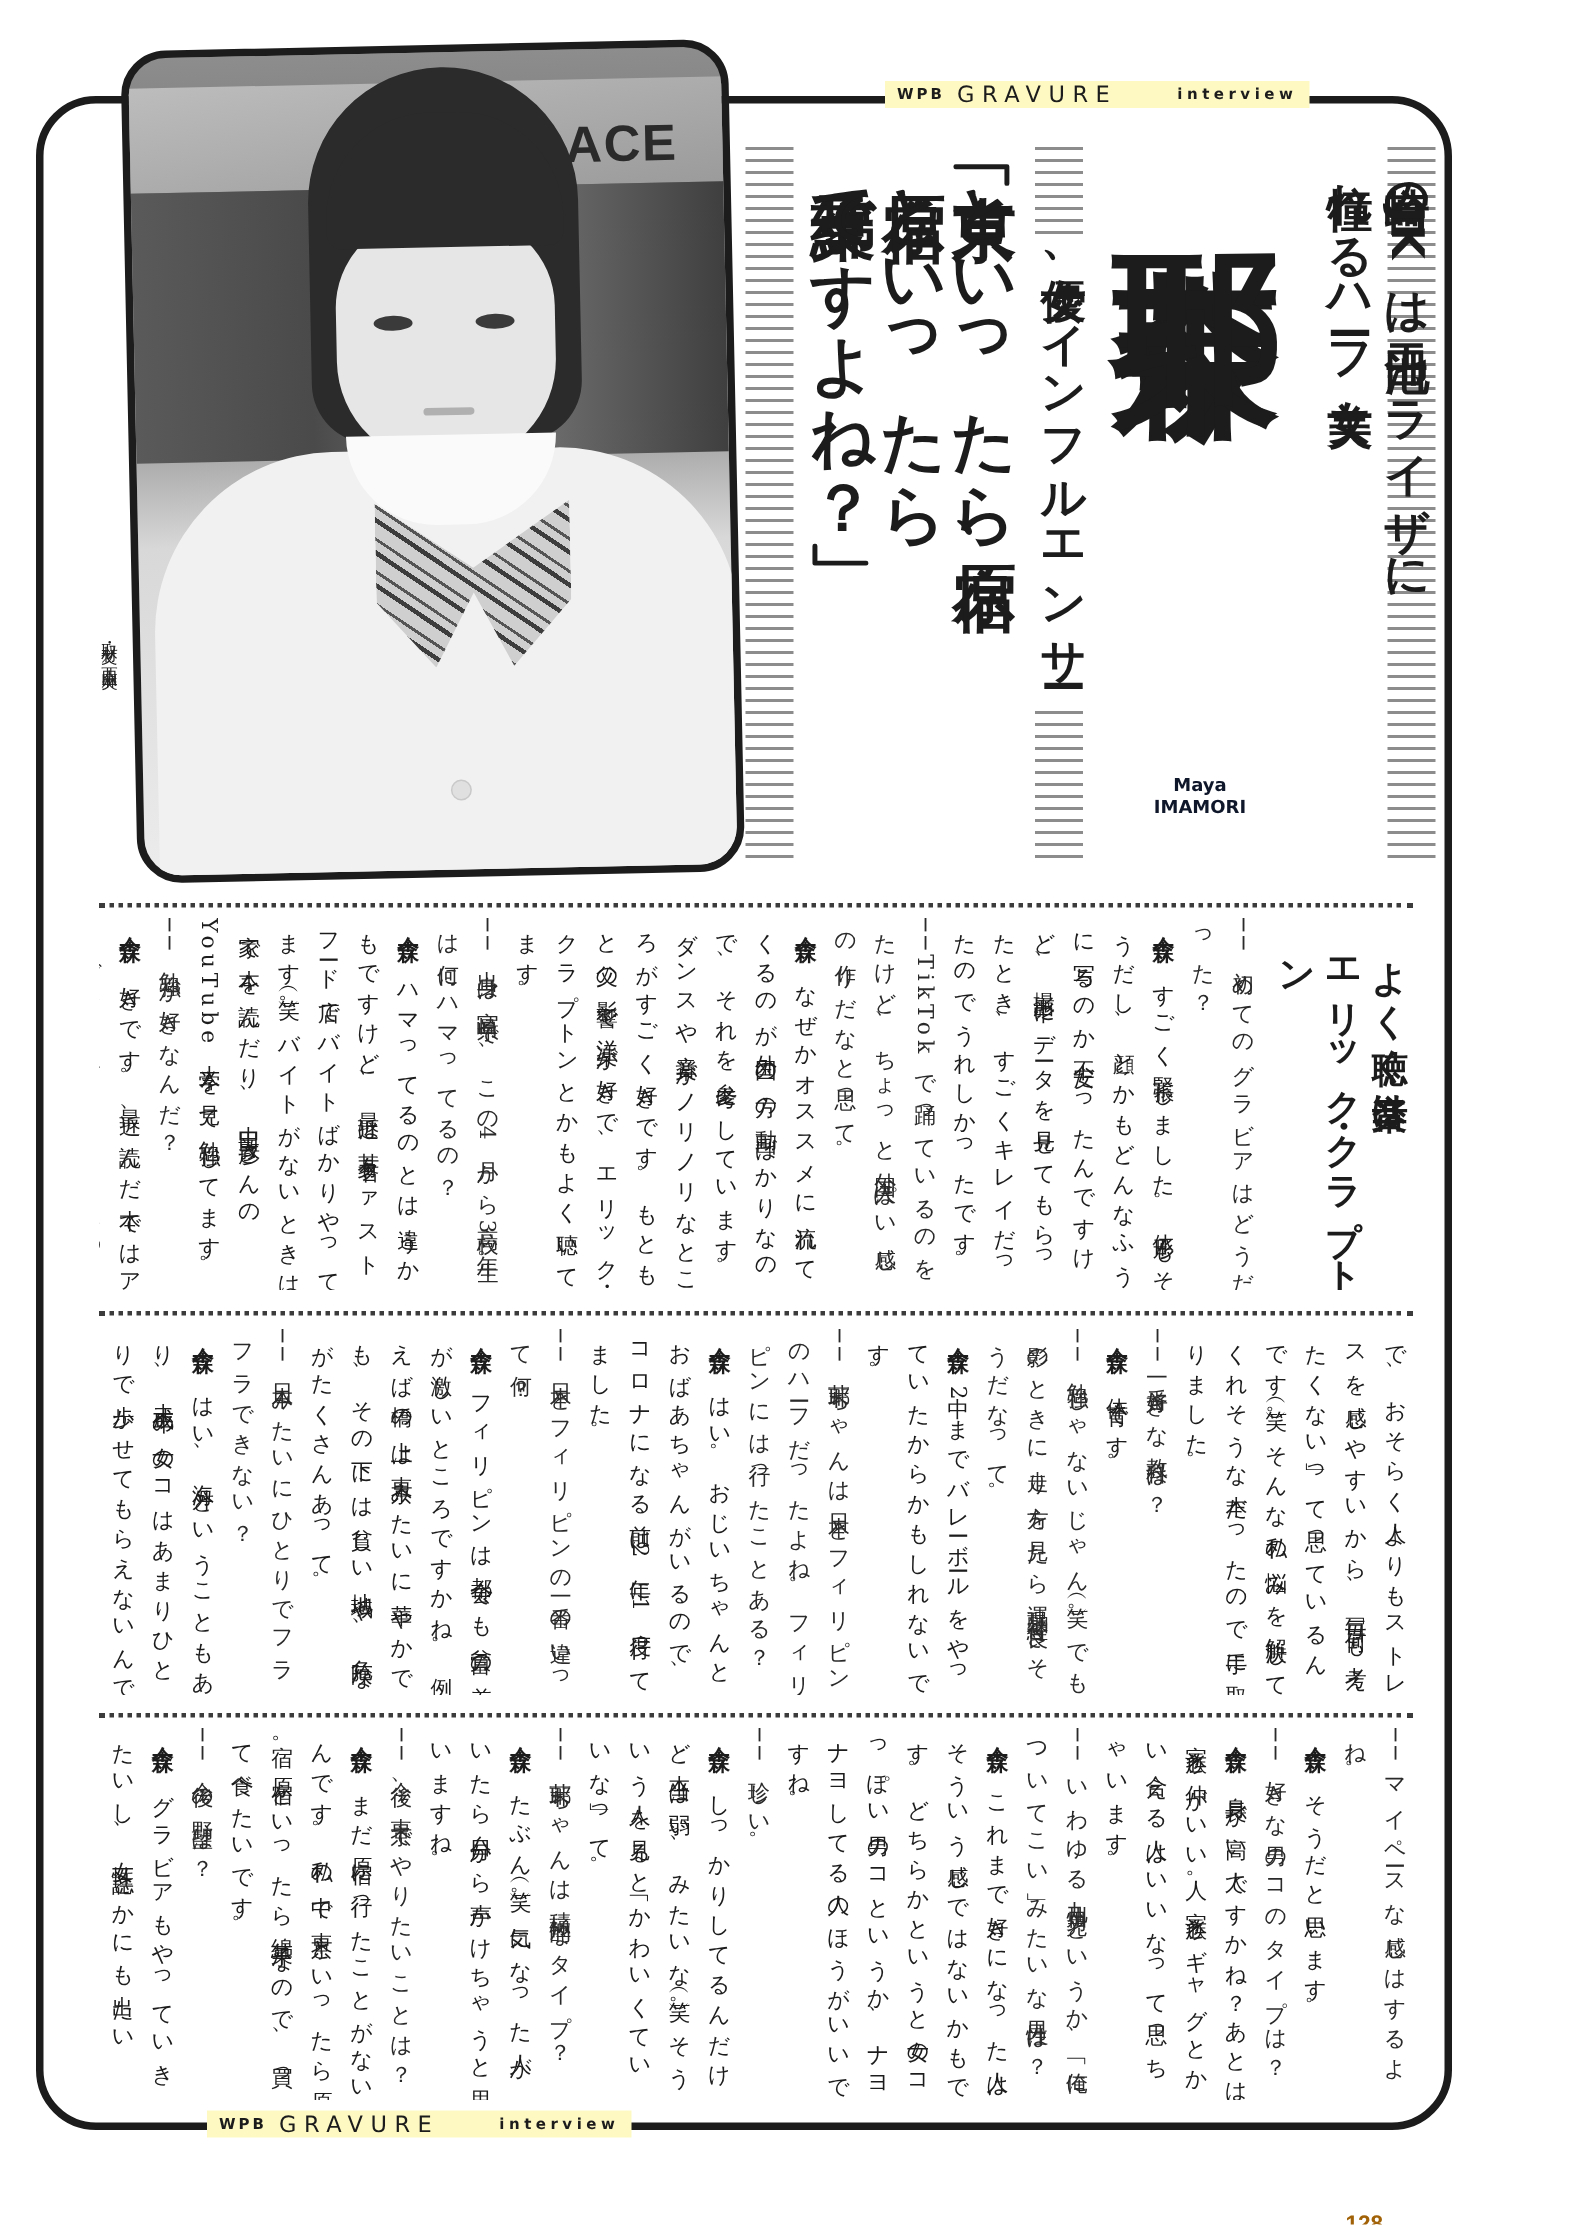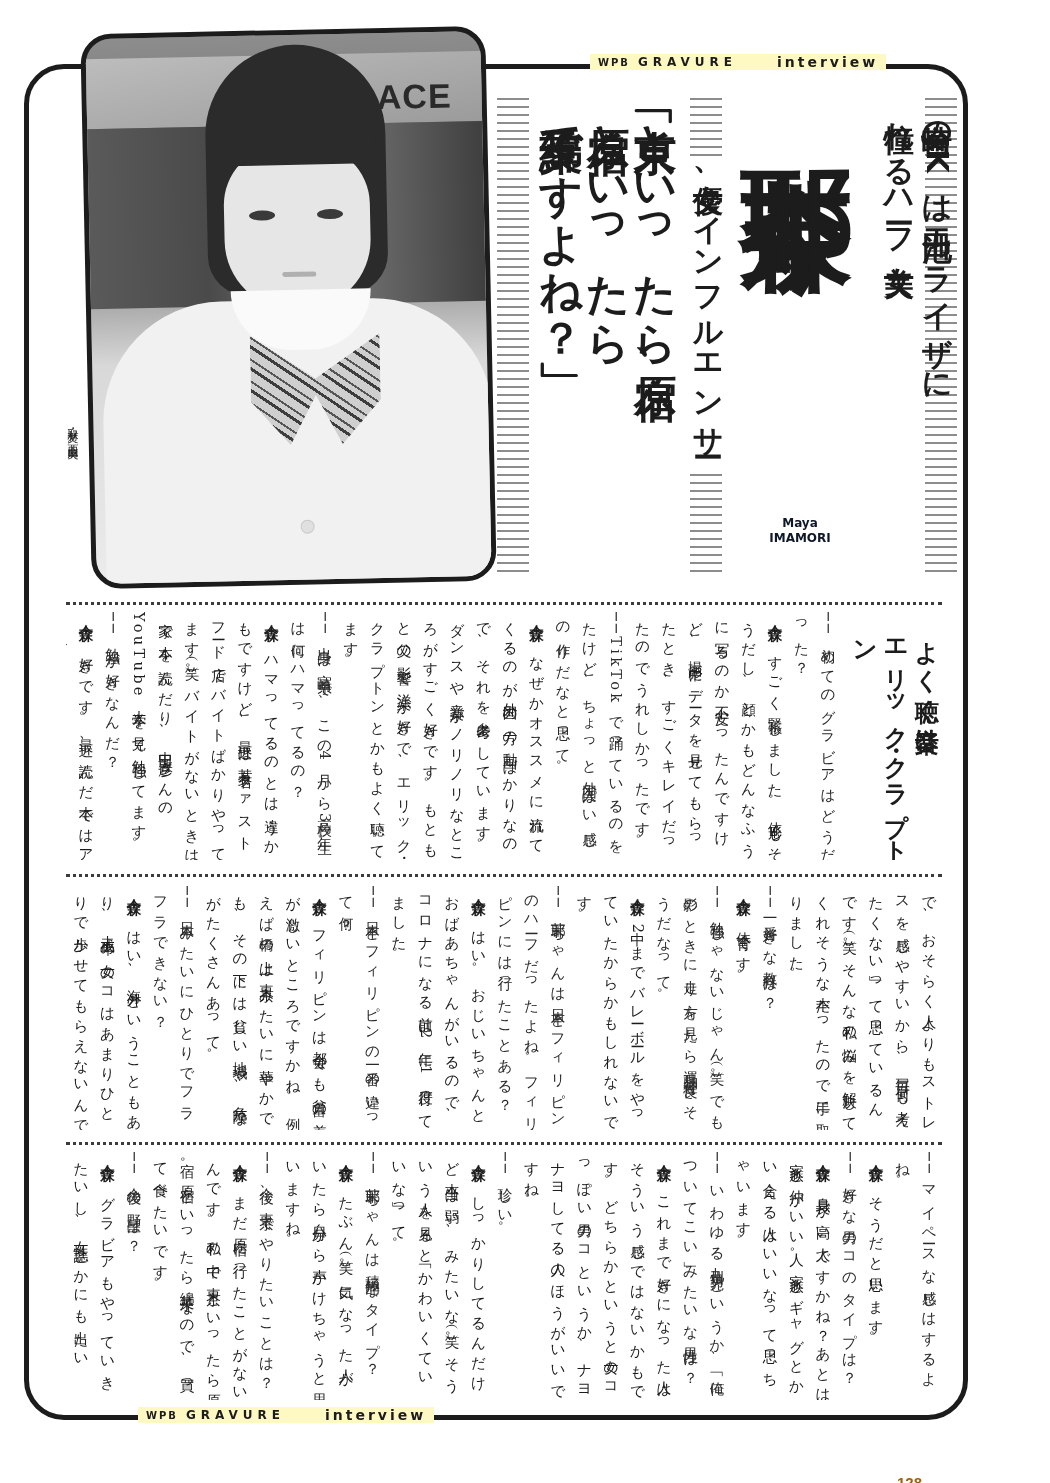--- a/index.html
+++ b/index.html
@@ -10,22 +10,22 @@
     .frame {
       position: absolute; left: 24px; top: 64px; width: 944px; height: 1356px;
       border: 5px solid #1c1c1c; border-radius: 40px;
     }
     .series-label {
       position: absolute; background: #fef9c3; padding: 0 8px; white-space: nowrap;
       font-family: "DejaVu Sans", sans-serif; color: #1c1c1c; letter-spacing: 2px;
       display: flex; align-items: center; gap: 8px;
     }
     .series-label .wpb { font-size: 10px; font-weight: bold; letter-spacing: 2px; }
-    .series-label .grav { font-size: 12px; font-weight: bold; letter-spacing: 5px; }
-    .series-label .intv { font-size: 14px; font-weight: bold; letter-spacing: 3px; padding-left: 32px; }
+    .series-label .grav { font-size: 15px; font-weight: normal; letter-spacing: 5px; }
+    .series-label .intv { font-size: 10px; font-weight: bold; letter-spacing: 3px; padding-left: 32px; }
     .series-top { left: 590px; top: 54px; }
     .series-bottom { left: 138px; top: 1407px; }
 
     
     .photo {
       position: absolute; left: 86px; top: 30px; width: 405px; height: 555px;
       border: 5px solid #1c1c1c; border-radius: 30px; overflow: hidden;
       transform: rotate(-1.2deg);
       background: linear-gradient(180deg, #8d8d8d 0%, #6f6f6f 25%, #9a9a9a 45%, #d8d8d8 60%, #ececec 100%);
     }

